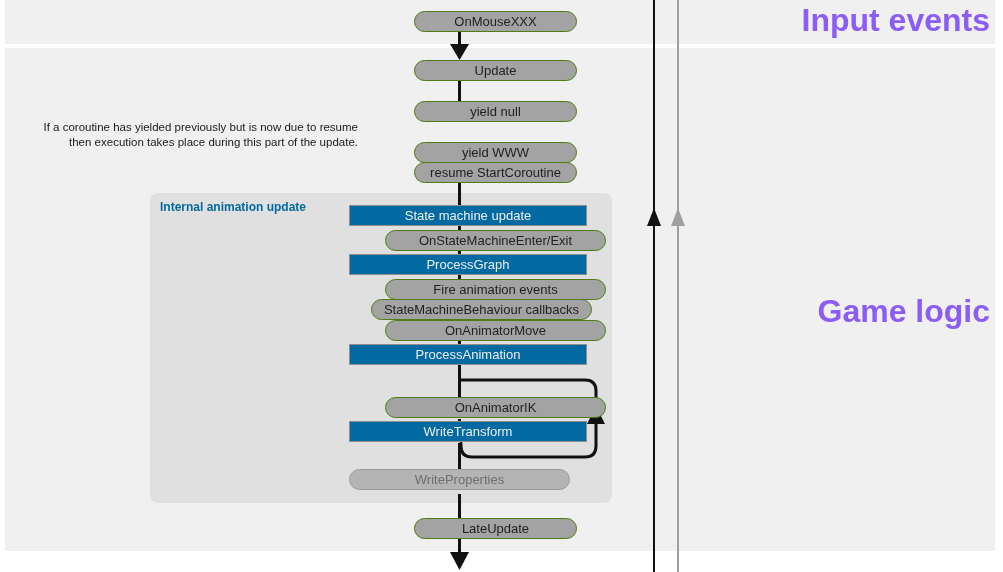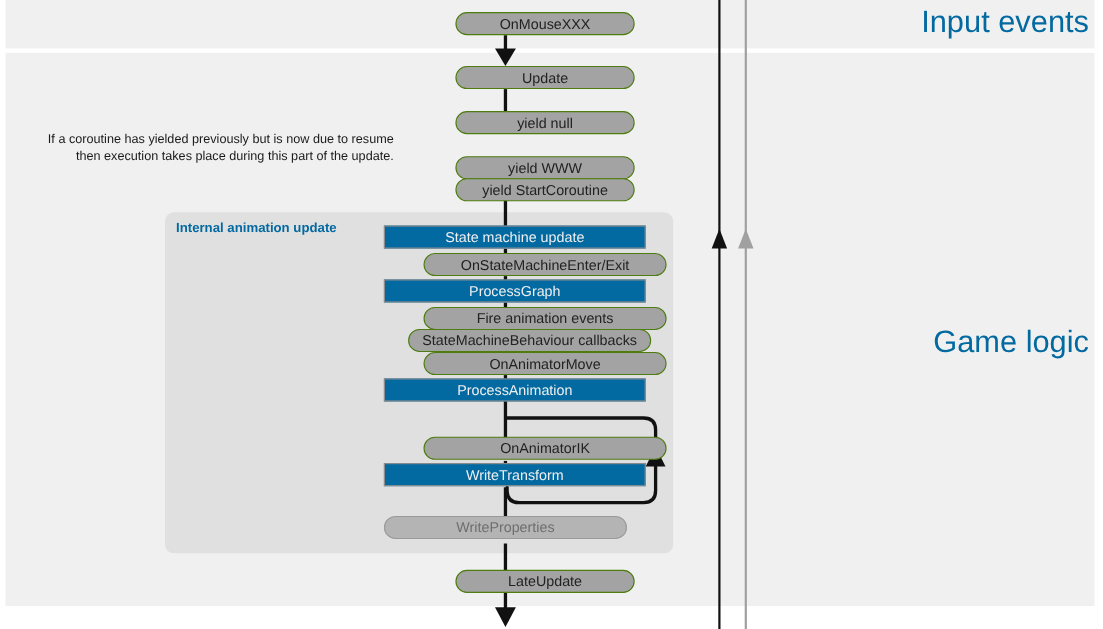--- a/index.html
+++ b/index.html
@@ -6,22 +6,22 @@
   body{width:1003px;height:572px;position:relative;overflow:hidden;
        font-family:"Liberation Sans","DejaVu Sans",sans-serif;}
 
   .stage{position:absolute;left:0;top:0;width:1003px;height:572px;}
 
   
   .band{position:absolute;background:#f0f0f0;}
   #band-input{left:5px;top:0;width:990px;height:44px;}
   #band-game{left:5px;top:48px;width:990px;height:503px;}
 
-  .band-label{position:absolute;color:#0369a1;font-size:28px;line-height:30px;
-              white-space:nowrap;text-align:right;}
+  .band-label{position:absolute;color:#8b5cf6;font-size:32px;line-height:30px;
+              white-space:nowrap;text-align:right;font-weight:bold;}
   #label-input{right:13px;top:5px;}
   #label-game{right:13px;top:296px;}
 
   
   #panel-internal{position:absolute;left:150px;top:193px;width:462px;height:310px;
                   background:#e0e0e0;border-radius:8px;}
   #panel-internal-title{position:absolute;left:160px;top:200px;font-size:12px;
                         font-weight:bold;color:#0369a1;white-space:nowrap;text-align:center;}
 
   
@@ -87,21 +87,21 @@
   </svg>
 
   <div id="annotation">If a coroutine has yielded previously but is now due to resume then execution takes place during this part of the update.</div>
 
   <div class="node pill" style="top:11px">OnMouseXXX</div>
 
   <div class="node pill" style="top:60px">Update</div>
 
   <div class="node pill" style="top:101px">yield null</div>
   <div class="node pill" style="top:142px">yield WWW</div>
-  <div class="node pill" style="top:162px">yield StartCoroutine</div>
+  <div class="node pill" style="top:162px">resume StartCoroutine</div>
 
   <div class="node gray" style="top:205px">State machine update</div>
   <div class="node pill wide" style="top:230px;width:221px;left:349px">OnStateMachineEnter/Exit</div>
   <div class="node gray" style="top:254px">ProcessGraph</div>
   <div class="node pill wide" style="top:279px;width:221px;left:349px">Fire animation events</div>
   <div class="node pill wide" style="top:299px;width:221px;left:335px">StateMachineBehaviour callbacks</div>
   <div class="node pill wide" style="top:320px;width:221px;left:349px">OnAnimatorMove</div>
   <div class="node gray" style="top:344px">ProcessAnimation</div>
 
   <div class="node pill wide" style="top:397px;width:221px;left:349px">OnAnimatorIK</div>

